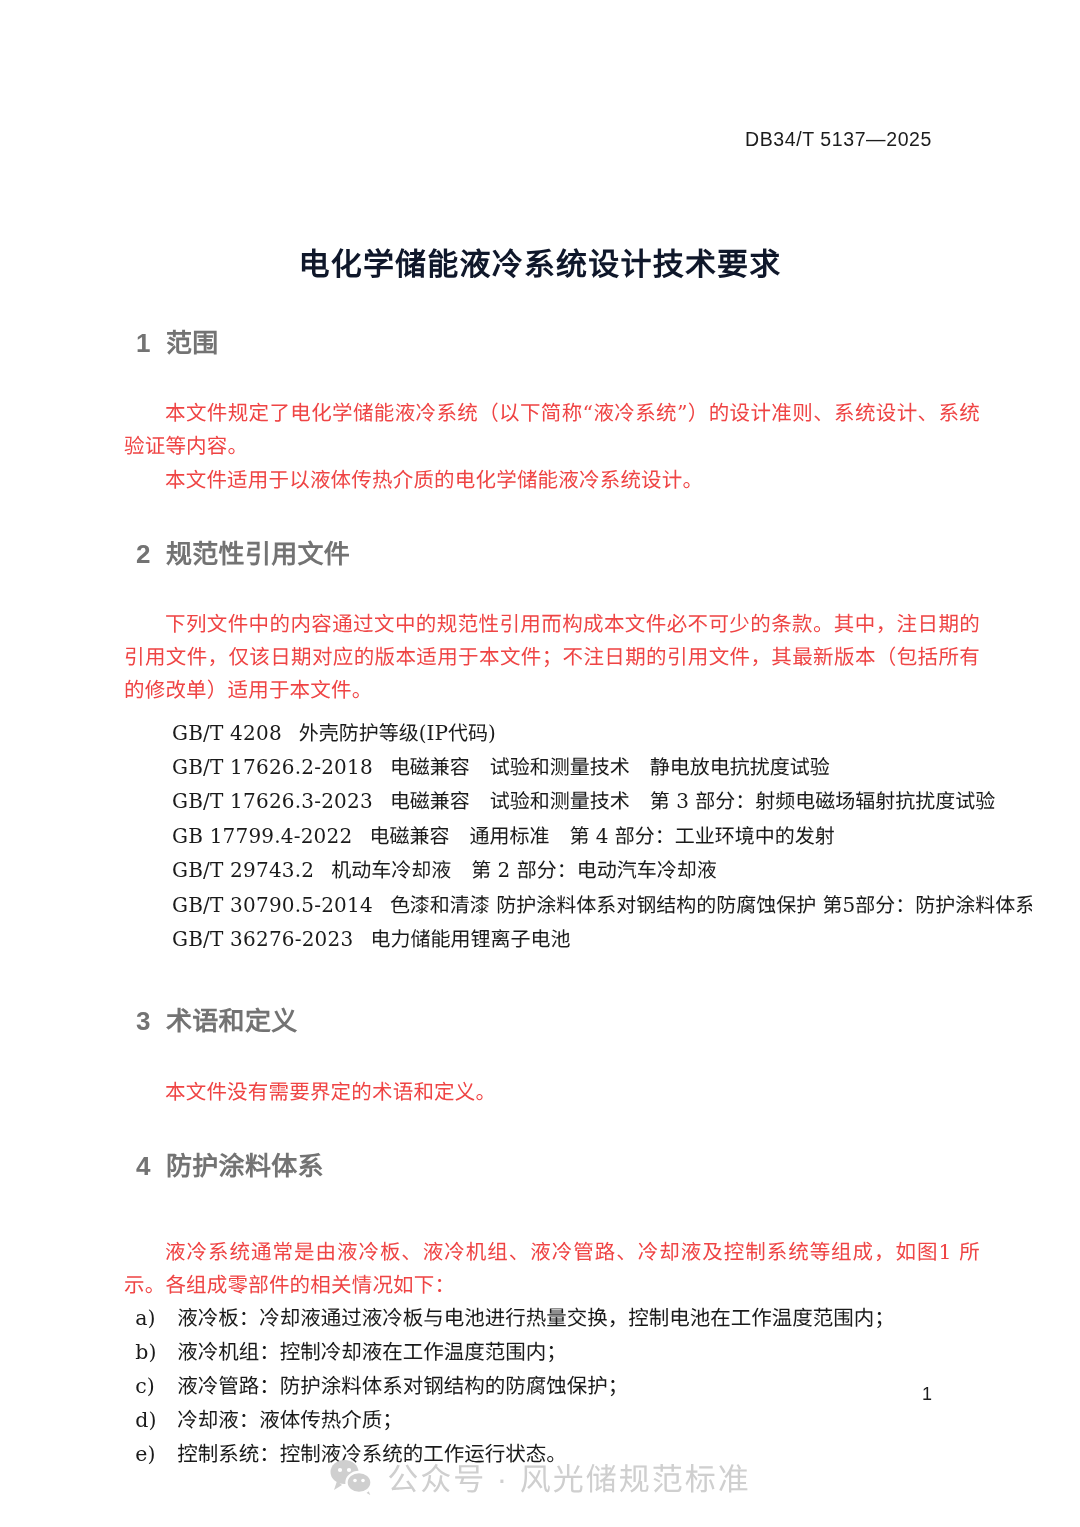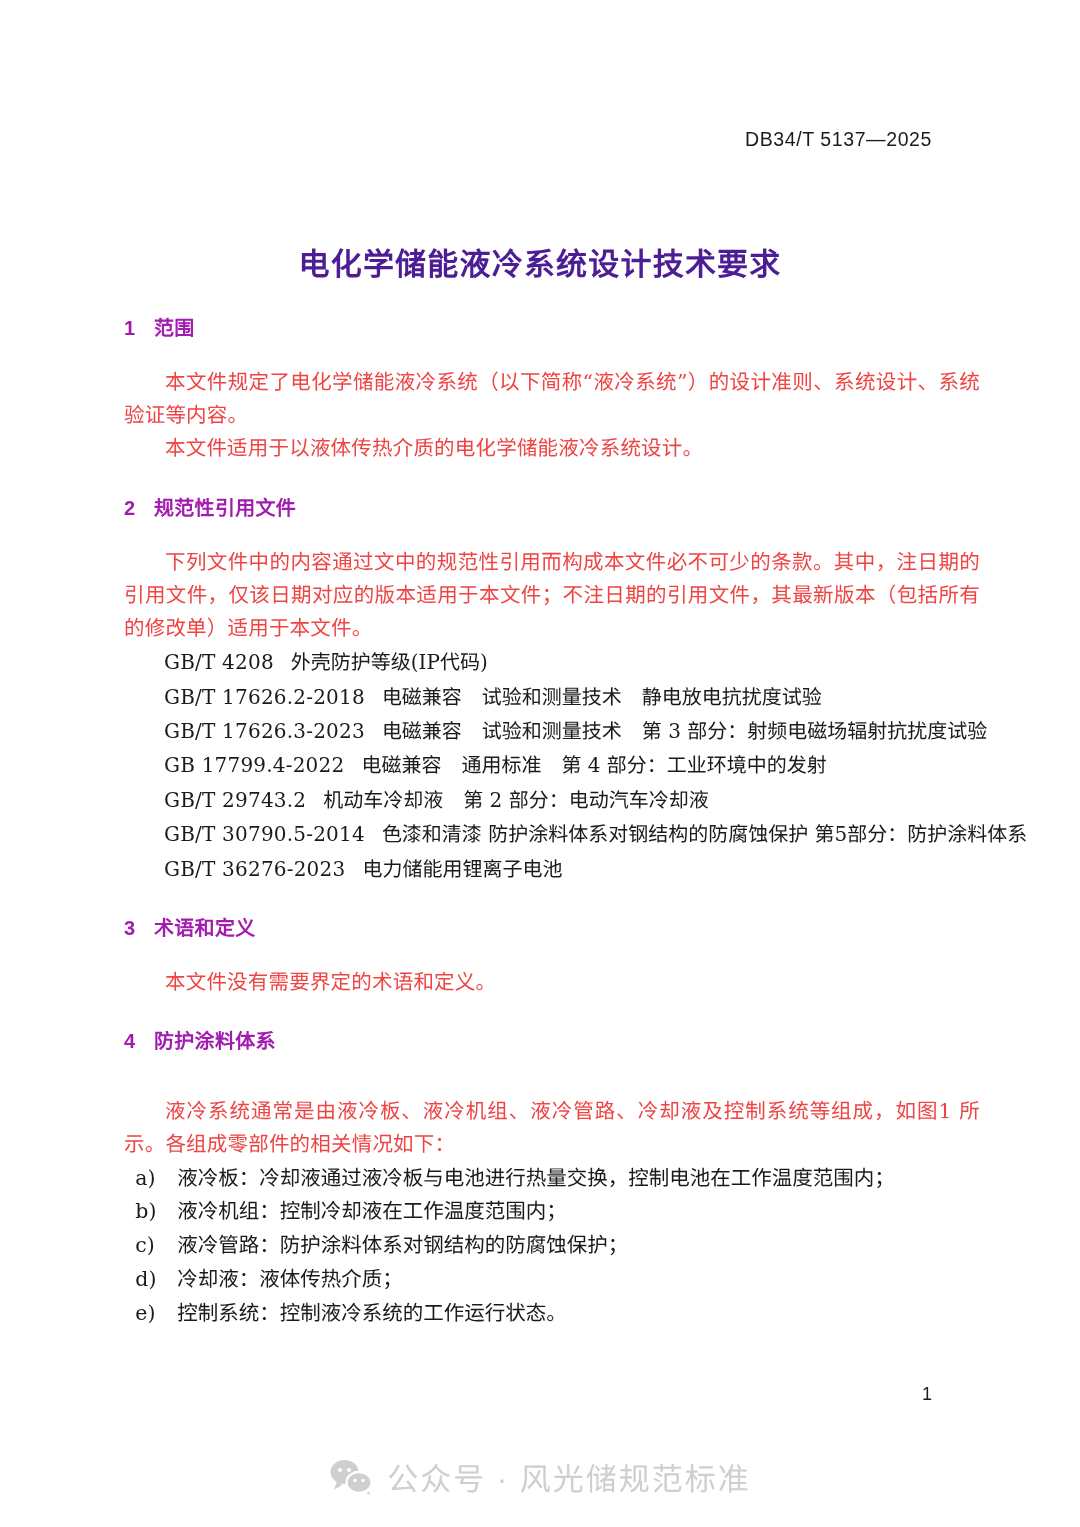--- a/index.html
+++ b/index.html
@@ -34,38 +34,38 @@
   .doc-title {
     position: absolute;
     top: 218px;
     left: 0;
     width: 1080px;
     text-align: center;
     font-family: "Liberation Sans", "DejaVu Sans", sans-serif;
     font-weight: bold;
     font-size: 31px;
     letter-spacing: 1.2px;
-    color: #4c1d95;
+    color: #0f172a;
   }
 
   
   .content {
     position: absolute;
     top: 316px;
     left: 124px;
     width: 856px;
   }
 
   h2.sec {
-    margin: 0;
+    margin: 12px;
     font-family: "Liberation Sans", "DejaVu Sans", sans-serif;
     font-weight: bold;
-    font-size: 20px;
+    font-size: 26px;
     letter-spacing: 0.3px;
-    color: #a21caf;
+    color: #737373;
     line-height: 1.2;
   }
   h2.sec .num {
     display: inline-block;
     min-width: 30px;
   }
   h2.sec.sub .num {
     min-width: 48px;
   }
 
@@ -77,21 +77,21 @@
     font-size: 20.5px;
     line-height: 1.62;
     text-indent: 2em;
     text-align: justify;
     text-justify: inter-ideograph;
     color: #ef4444;
     letter-spacing: 0.2px;
   }
 
   .ref-list {
-    margin: 0;
+    margin: 8px;
     padding: 0;
     list-style: none;
   }
   .ref-list li {
     font-size: 20px;
     line-height: 1.72;
     padding-left: 2em;
     color: #1a1a1a;
     white-space: nowrap;
   }

